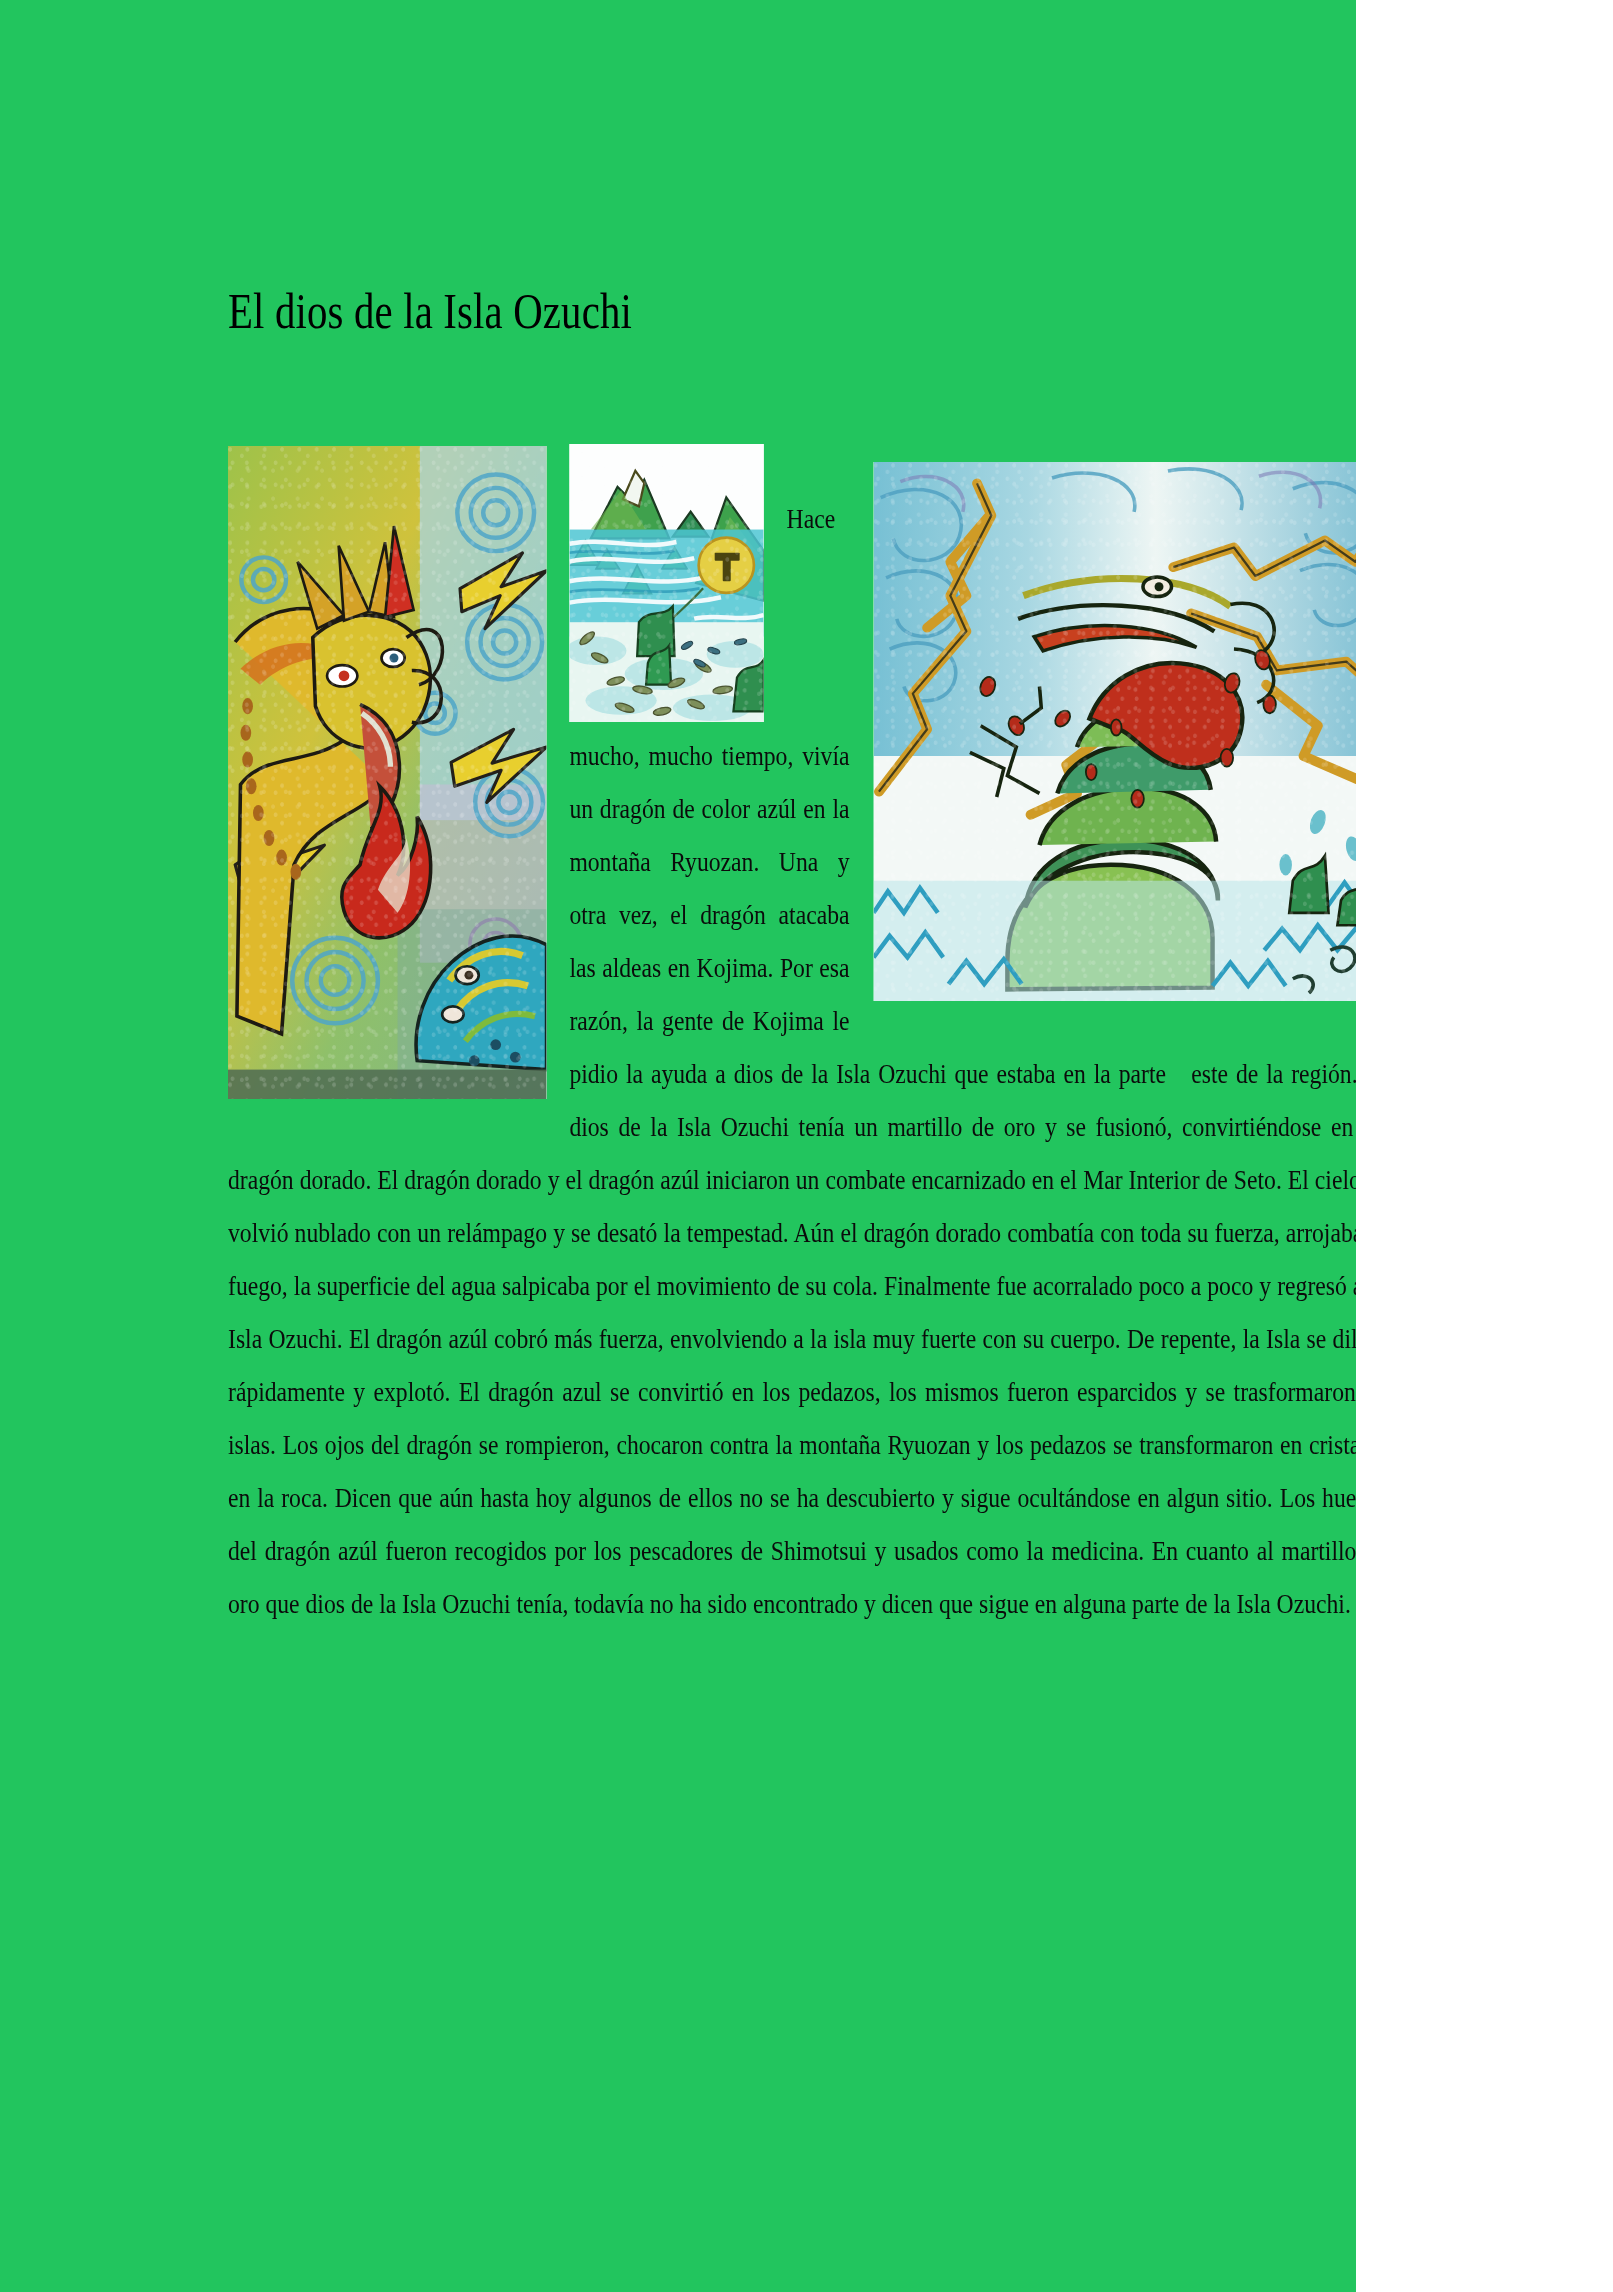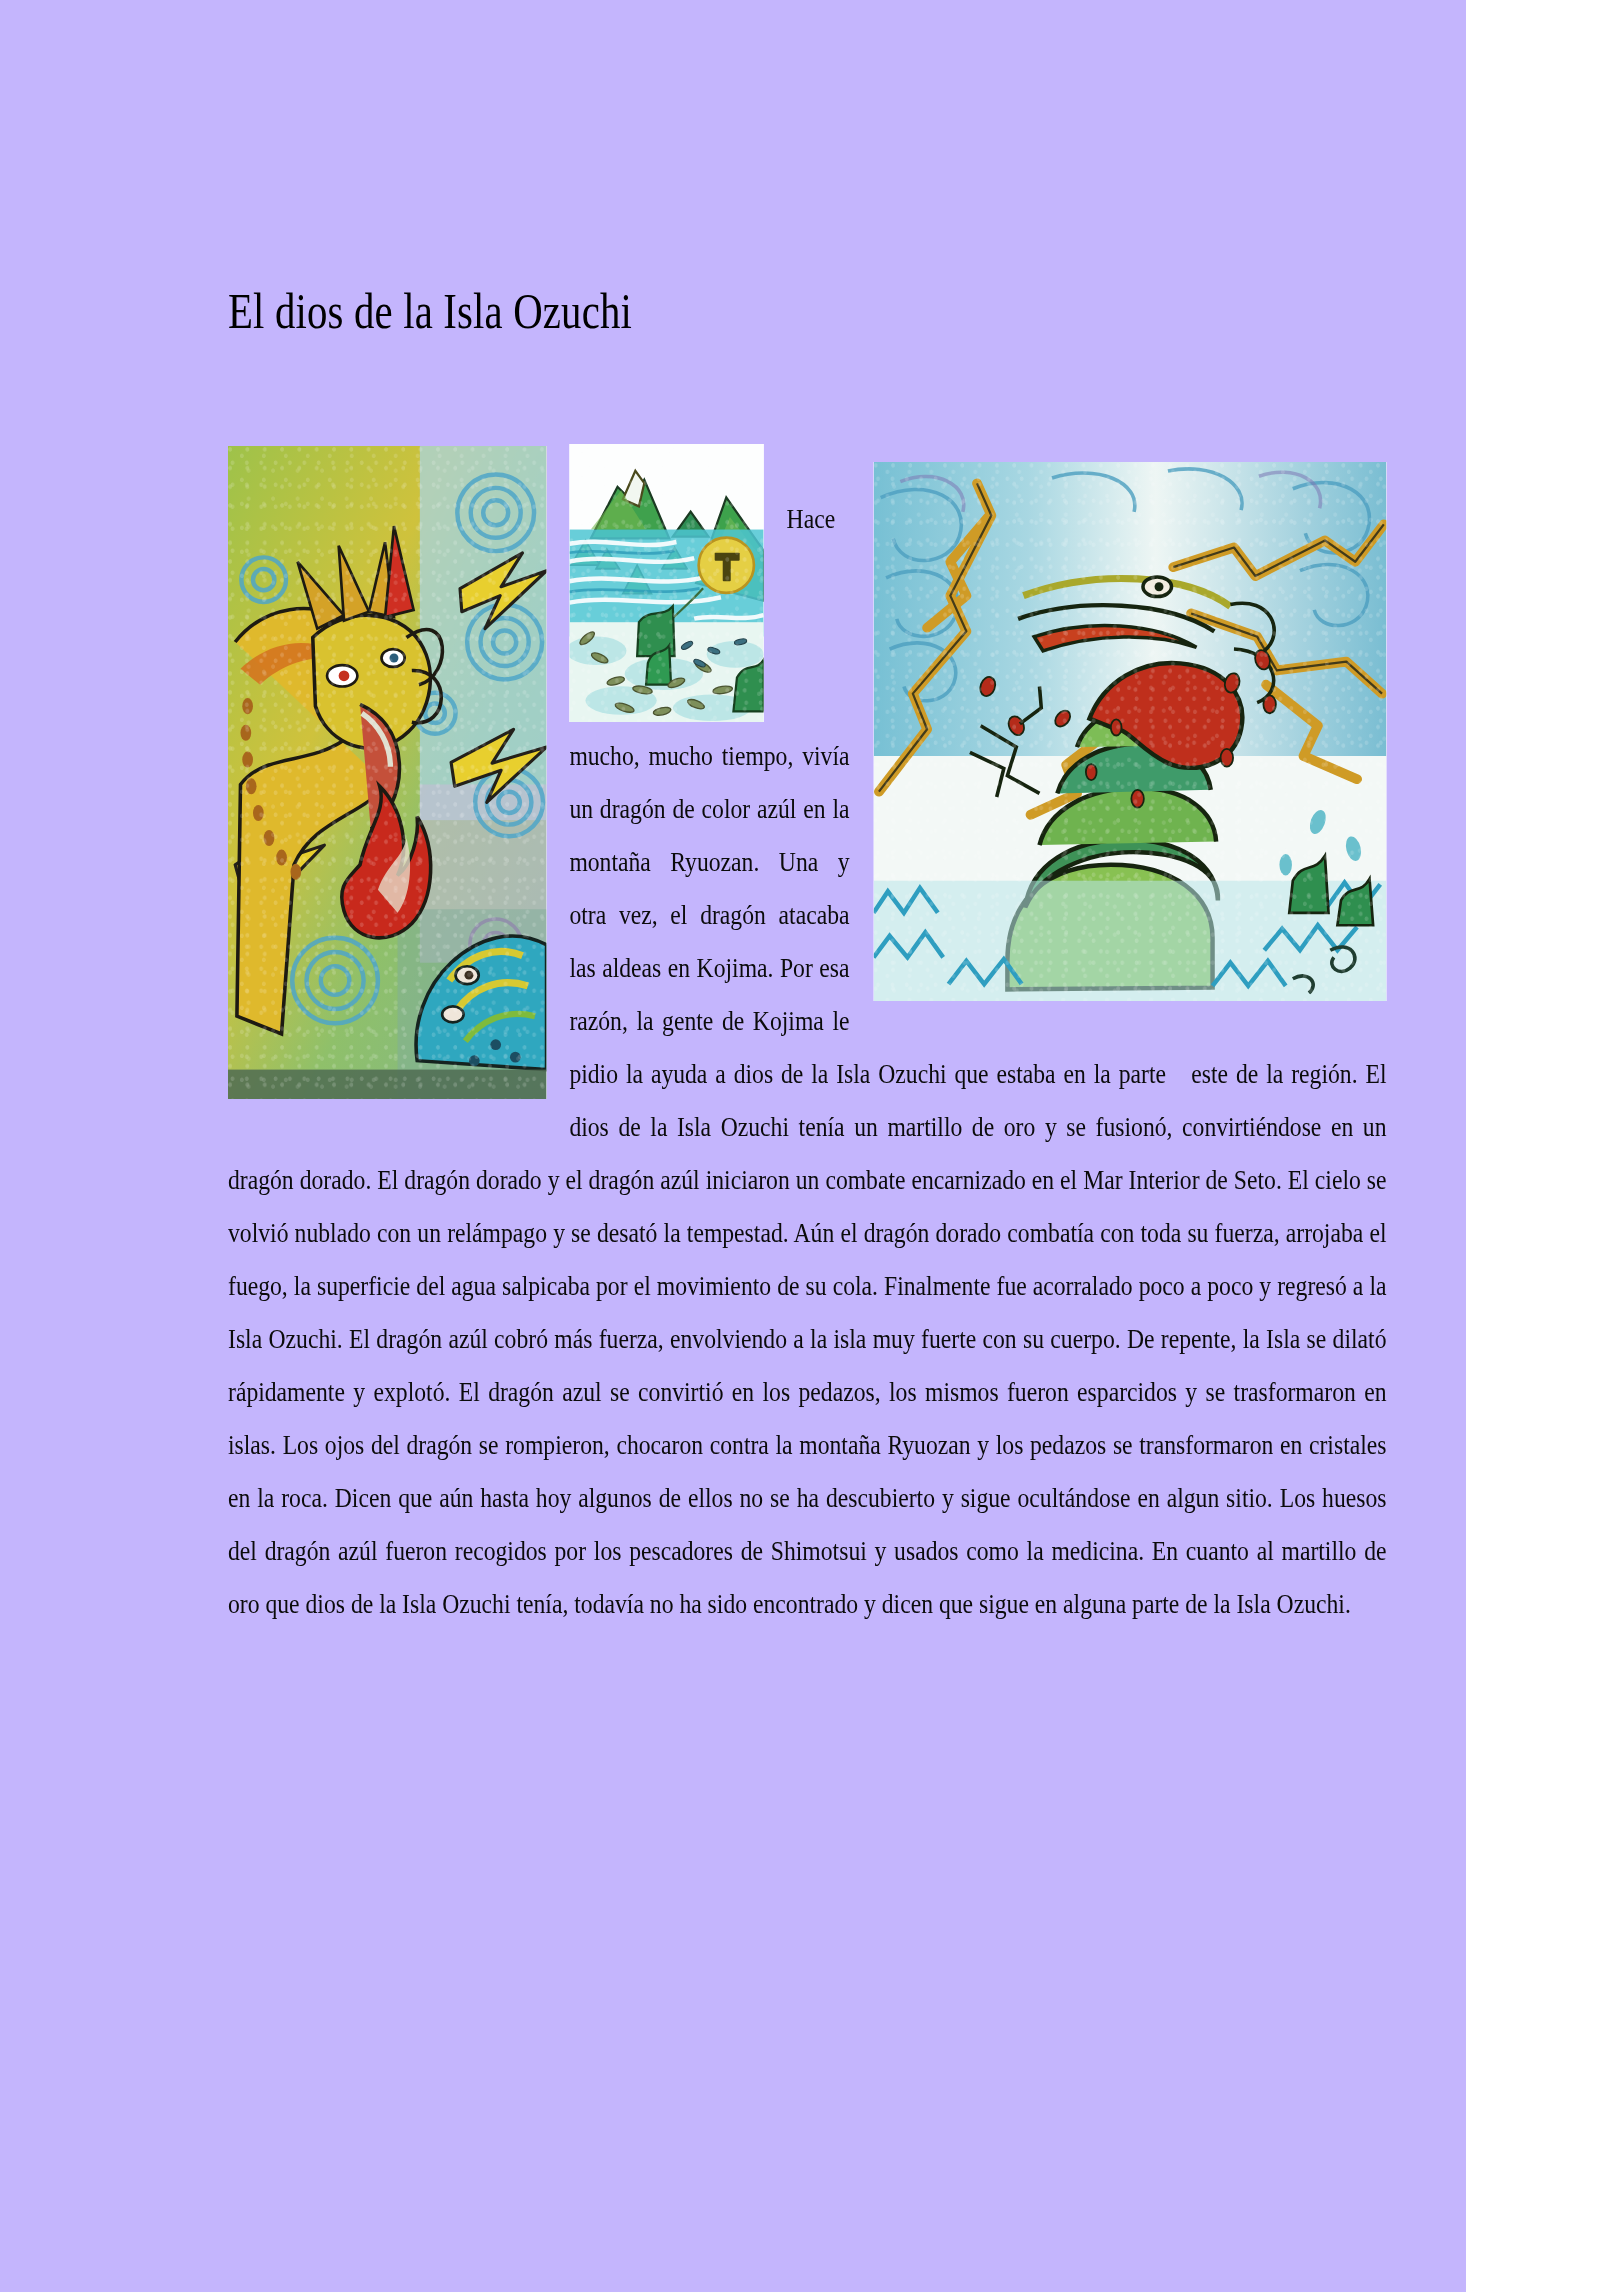--- a/index.html
+++ b/index.html
@@ -6,23 +6,23 @@
     margin: 0;
     padding: 0;
     background: #ffffff;
   }
   body {
     font-family: "Liberation Serif", "DejaVu Serif", serif;
     color: #000000;
   }
   .page {
     position: relative;
-    width: 1466px;
+    width: 1356px;
     height: 2293px;
-    background: #c4b5fd;
+    background: #22c55e;
     overflow: hidden;
     box-sizing: border-box;
     padding-left: 20px;
   }
   .content {
     position: absolute;
     left: 228px;
     top: 283px;
     width: 1158px;
   }

